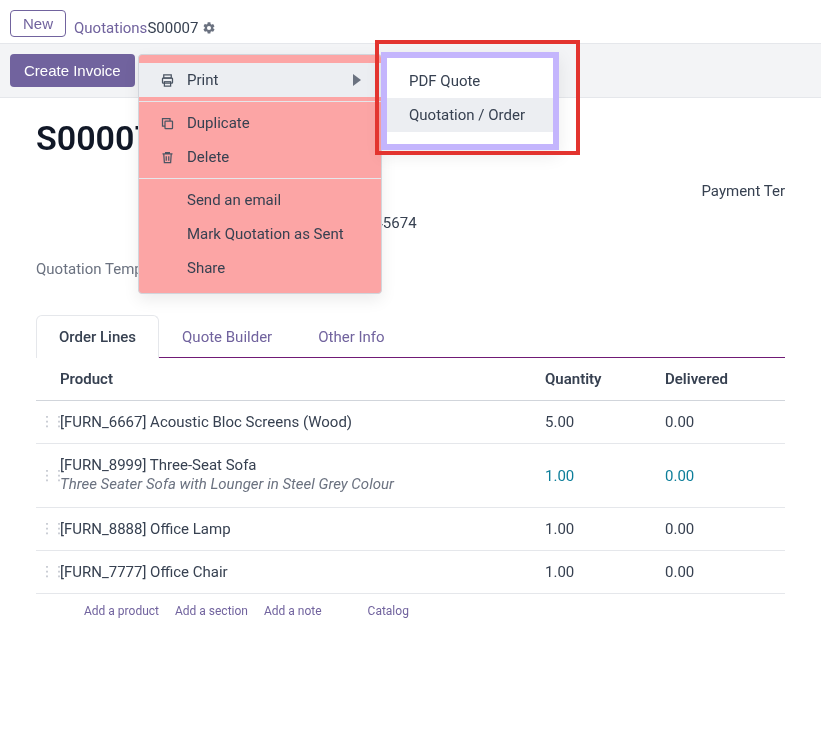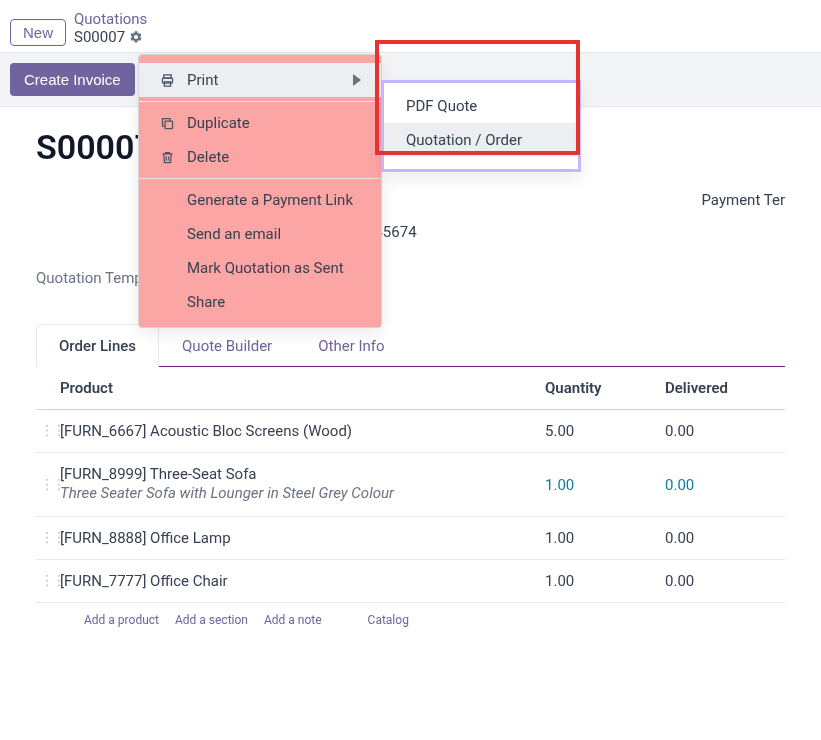--- a/index.html
+++ b/index.html
@@ -24,21 +24,21 @@
 .new-btn {
   border: 1px solid #71639e;
   color: #71639e;
   background: #fff;
   padding: 4px 12px;
   border-radius: 4px;
   font-size: 15px;
   font-weight: 500;
   cursor: pointer;
 }
-.crumb-stack { display: flex; flex-direction: column; line-height: 1.2; }
+.crumb-stack { display: flex; flex-direction: row; line-height: 1.2; }
 .crumb-parent { color: #71639e; font-size: 15px; }
 .crumb-current { color: #374151; font-size: 15px; display: flex; align-items: center; gap: 4px; }
 
 
 .action-bar {
   background: #f3f4f6;
   border-top: 1px solid #e5e7eb;
   border-bottom: 1px solid #e5e7eb;
   padding: 10px 10px;
 }
@@ -160,28 +160,27 @@
 .dd-item .spacer { flex: 1; }
 .dd-sep { height: 1px; background: #e5e7eb; margin: 4px 0; }
 .dd-icon { width: 16px; display:flex; justify-content:center; color:#4b5563; }
 .chev-right { color:#6b7280; }
 
 
 .submenu {
   position: absolute;
   left: 381px;
   top: 52px;
-  width: 200px;
+  width: 178px;
   background: #fff;
-  border: 3px solid #c4b5fd;
+  border: 6px solid #c4b5fd;
   border-radius: 0;
   box-shadow: 0 6px 16px rgba(0,0,0,0.08);
   padding: 6px 0 12px 0;
   z-index: 11;
-  margin-top: 28px;
 }
 .sub-item {
   padding: 8px 22px;
   font-size: 15px;
   color: #374151;
   cursor: pointer;
 }
 .sub-item.hover { background: #eceef2; }
 
 
@@ -320,24 +319,20 @@
     <span class="dd-icon">
       <svg width="15" height="15" viewBox="0 0 24 24" fill="none" stroke="#4b5563" stroke-width="2">
           <path d="M4 6h16M9 6V4h6v2M6 6l1 14h10l1-14M10 10v7M14 10v7"></path>
         </svg>
     </span>
     <span>Delete</span>
   </div>
   <div class="dd-sep"></div>
   <div class="dd-item">
     <span class="dd-icon"></span>
-    <span>Generate a Payment Link</span>
-  </div>
-  <div class="dd-item">
-    <span class="dd-icon"></span>
     <span>Send an email</span>
   </div>
   <div class="dd-item">
     <span class="dd-icon"></span>
     <span>Mark Quotation as Sent</span>
   </div>
   <div class="dd-item">
     <span class="dd-icon"></span>
     <span>Share</span>
   </div>

